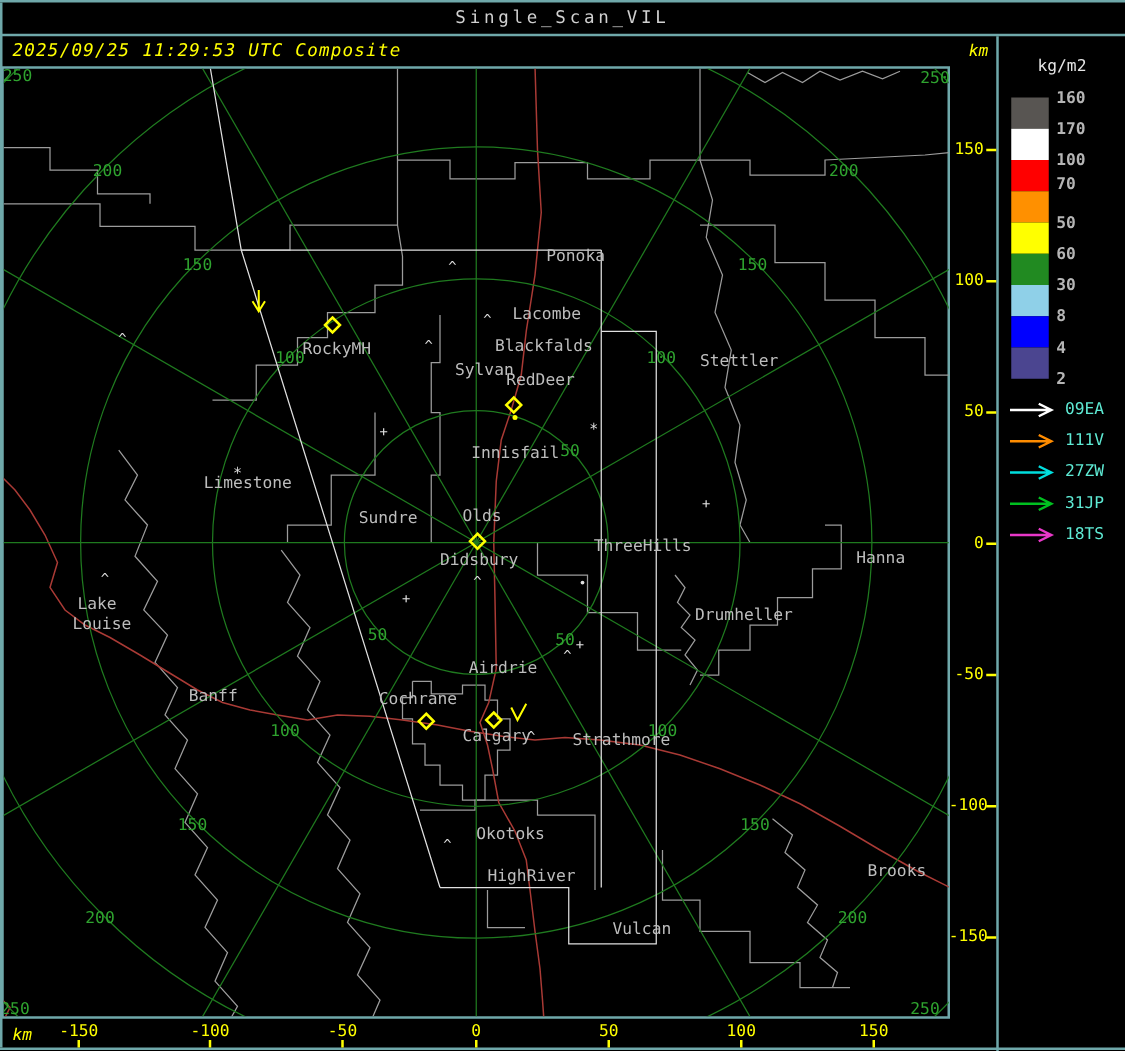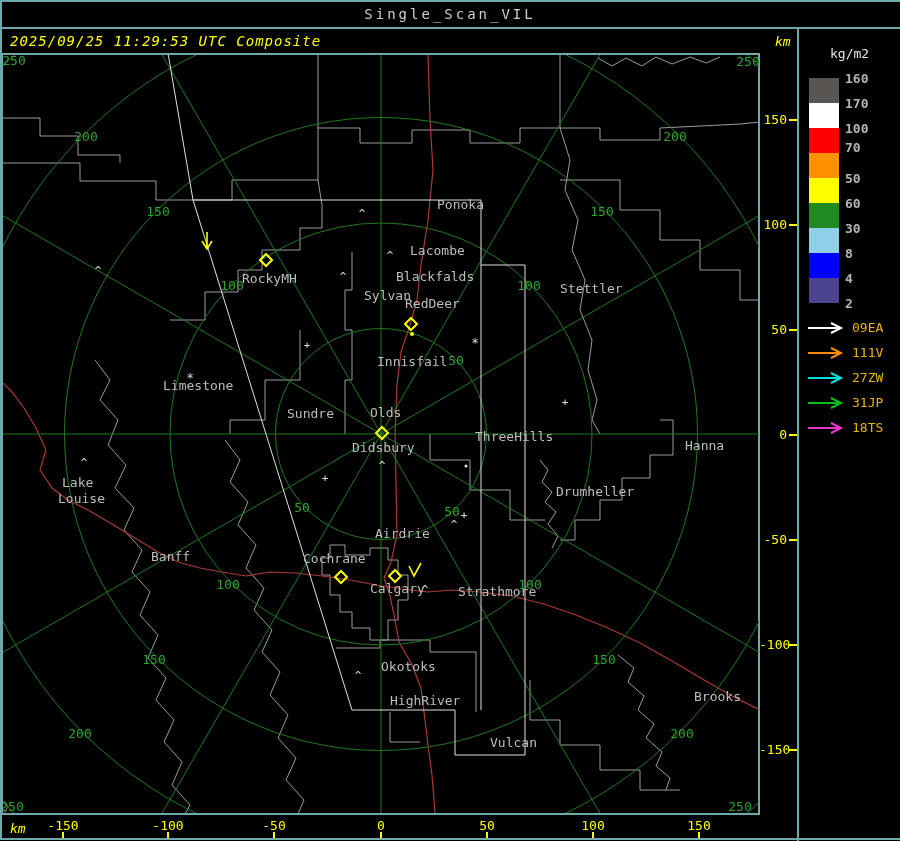--- a/index.html
+++ b/index.html
@@ -15,21 +15,21 @@
   #map-border{position:absolute;left:1px;top:53px;width:759px;height:762px;
               border:2px solid #6fa8aa;box-sizing:border-box;}
   #mapsvg{position:absolute;left:0;top:0;}
   .rtick{position:absolute;width:8px;height:2px;background:#ffff00;}
   .rticklabel{position:absolute;width:28px;text-align:right;font-size:13px;color:#ffff00;}
   .btick{position:absolute;width:2px;height:6px;background:#ffff00;}
   .bticklabel{position:absolute;width:44px;text-align:center;font-size:13px;color:#ffff00;}
   #kgm2{position:absolute;left:830px;top:46px;font-size:13px;color:#e5e5e5;}
   .cbox{position:absolute;left:809px;width:30px;height:25px;}
   .cval{position:absolute;left:845px;width:40px;font-size:13px;color:#b5b5b5;font-weight:bold;}
-  .site-label{position:absolute;left:852px;font-size:13px;color:#eab308;}
+  .site-label{position:absolute;left:852px;font-size:13px;color:#5eead4;}
   .site-arrow{position:absolute;left:806px;}
 </style>
 </head>
 <body>
 
 <div id="screen">
   <div class="teal" style="left:0;top:2;width:900px;height:2px"></div>
   <div id="title">Single_Scan_VIL</div>
   <div class="teal" style="left:0;top:27px;width:900px;height:2px"></div>
   <div class="teal" style="left:0;top:2px;width:2px;height:836px"></div>

